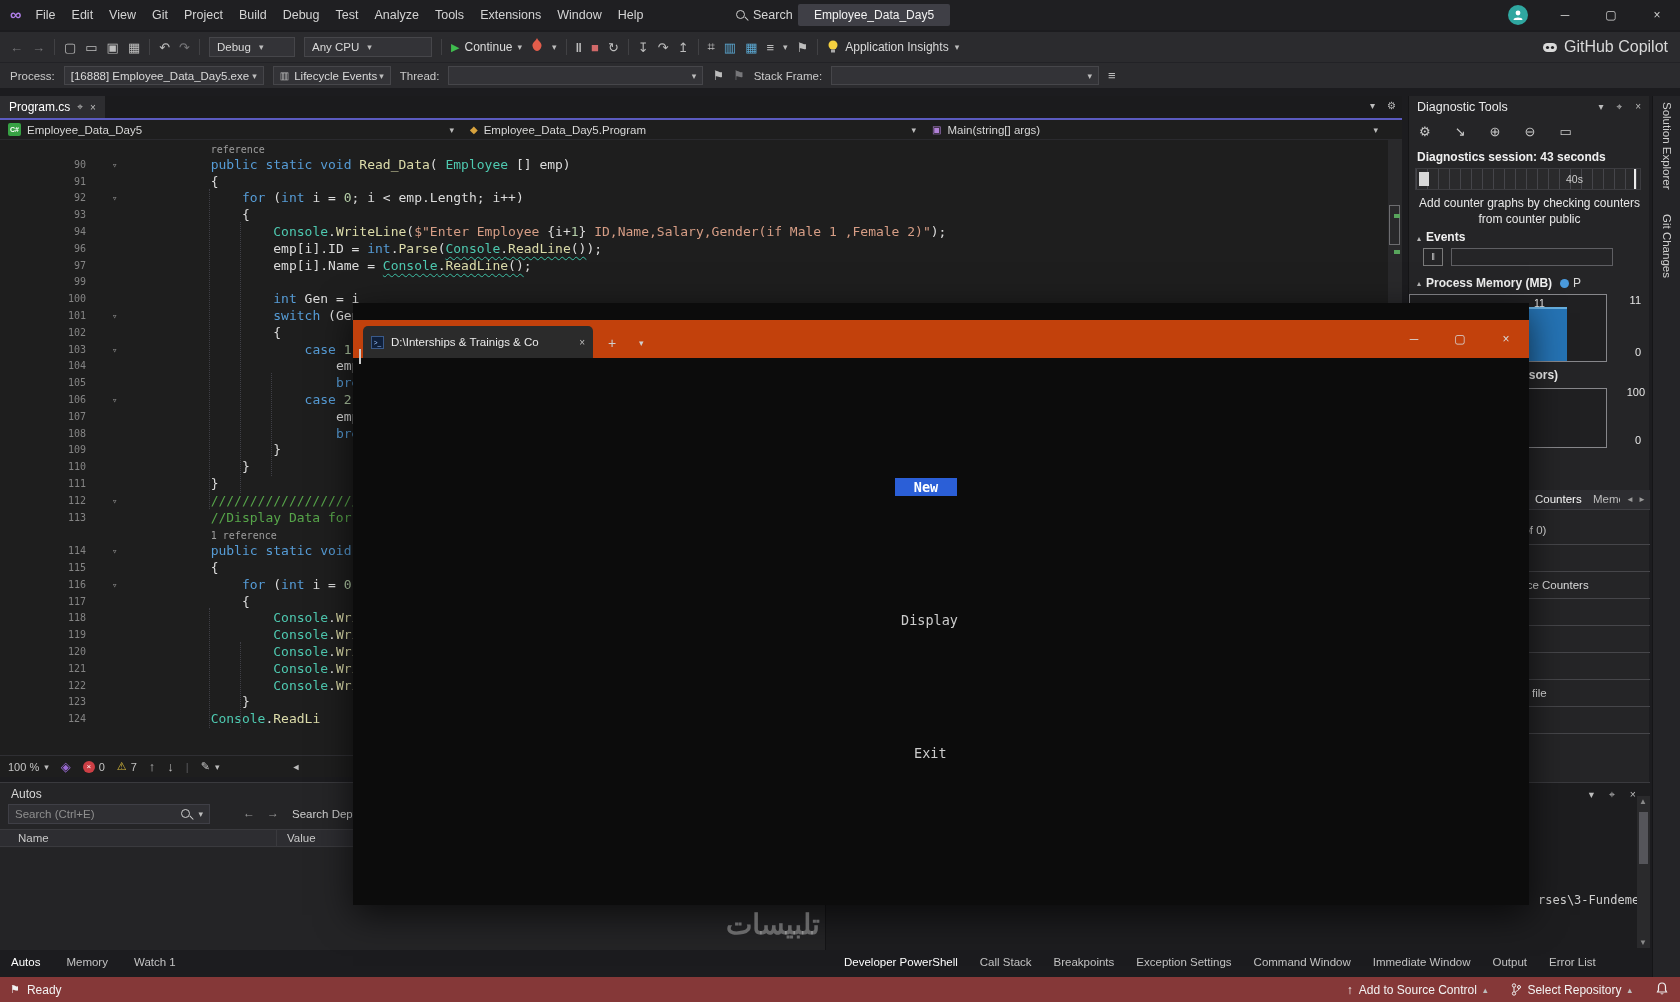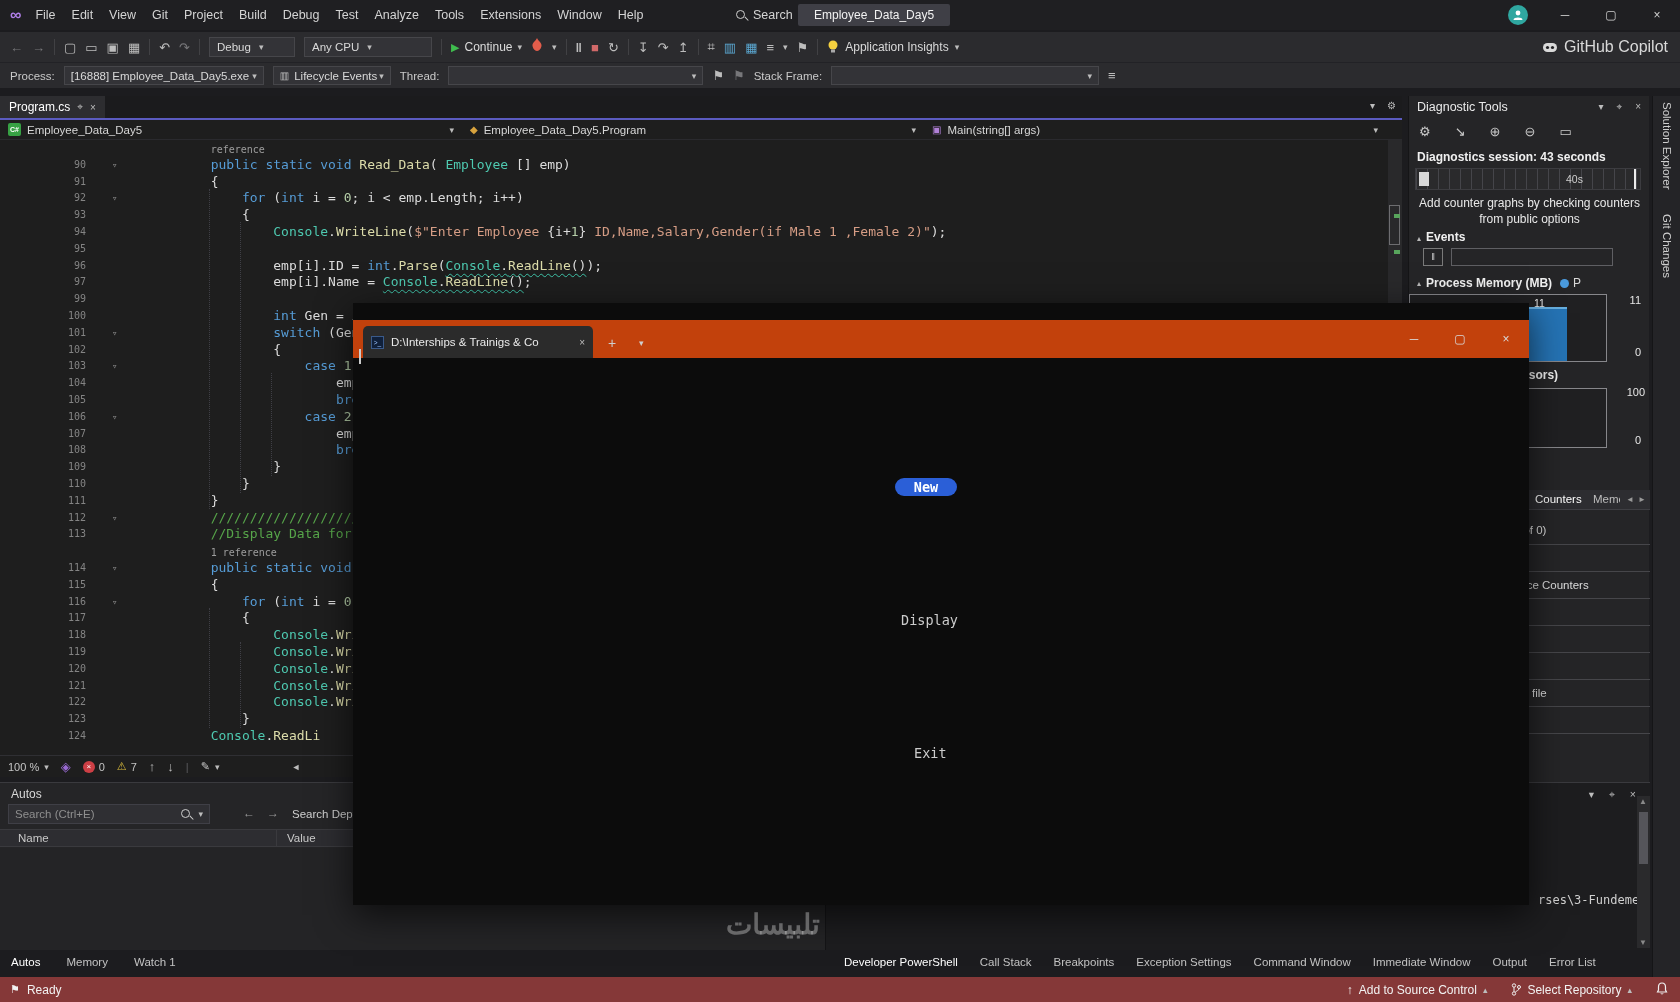--- a/index.html
+++ b/index.html
@@ -325,24 +325,20 @@
       </div>
       <div class="code-line">
         <span class="ln">93</span>
         <span class="code" style="left: 241.96px;"><span class="c-p">{</span></span>
       </div>
       <div class="code-line">
         <span class="ln">94</span>
         <span class="code" style="left: 273.28px;"><span class="c-t">Console</span><span class="c-p">.</span><span class="c-m">WriteLine</span><span class="c-p">(</span><span class="c-s">$"Enter Employee </span><span class="c-p">{i+</span><span class="c-n">1</span><span class="c-p">}</span><span class="c-s"> ID,Name,Salary,Gender(if Male 1 ,Female 2)"</span><span class="c-p">);</span></span>
       </div>
       <div class="code-line">
-        <span class="ln">95</span>
-        <span class="code" style="left: 148px;"></span>
-      </div>
-      <div class="code-line">
         <span class="ln">96</span>
         <span class="code" style="left: 273.28px;"><span class="c-p">emp[i].ID = </span><span class="c-k">int</span><span class="c-p">.</span><span class="c-m">Parse</span><span class="c-p">(</span><span class="c-t sq">Console</span><span class="c-p sq">.</span><span class="c-m sq">ReadLine</span><span class="c-p sq">()</span><span class="c-p">);</span></span>
       </div>
       <div class="code-line">
         <span class="ln">97</span>
         <span class="code" style="left: 273.28px;"><span class="c-p">emp[i].Name = </span><span class="c-t sq">Console</span><span class="c-p sq">.</span><span class="c-m sq">ReadLine</span><span class="c-p sq">()</span><span class="c-p">;</span></span>
       </div>
       <div class="code-line">
         <span class="ln">99</span>
         <span class="code" style="left: 148px;"></span>
@@ -513,21 +509,21 @@
     <span>▭</span>
   </div>
   <div class="abs bold" style="top:54px;left:8px;font-size:12px;">Diagnostics session: 43 seconds</div>
   <div class="timeline">
     <div class="tl-thumb"></div>
     <span class="abs" style="left:150px;top:4px;font-size:10.5px;color:#cfcfcf;">40s</span>
     <div class="tl-marker"></div>
   </div>
   <div class="abs" style="top:99px;left:0;width:241px;text-align:center;font-size:12px;color:#e8e8e8;line-height:16px;">
     <div>Add counter graphs by checking counters</div>
-    <div>from public options</div>
+    <div>from counter public</div>
   </div>
   <div class="abs" style="top:134px;left:8px;">
     <span class="tri">▴</span><span class="bold">Events</span>
   </div>
   <div class="pausebox">‖</div>
   <div class="trackbox"></div>
   <div class="abs" style="top:180px;left:8px;display:flex;align-items:center;">
     <span class="tri">▴</span>
       <span class="bold">Process Memory (MB)</span>
     <span class="dot"></span>
@@ -667,19 +663,19 @@
     <span class="ct-plus">+</span>
     <span class="ct-dd">▾</span>
     <div class="ct-controls">
       <span class="ct-btn">─</span>
       <span class="ct-btn">▢</span>
       <span class="ct-btn">×</span>
     </div>
   </div>
   <div class="console-body" id="console-items">
     <div class="caret"></div>
-  <div class="console-item sel" style="left: 542px; top: 137px; border-radius: 9px;">New</div>
+  <div class="console-item sel" style="left: 542px; top: 137px;">New</div>
       <div class="console-item" style="left: 548px; top: 271px;">Display</div>
       <div class="console-item" style="left: 561px; top: 404px;">Exit</div>
     </div>
 </div>
 
 <div class="watermark">تلبيسات</div>
 
 </body></html>

